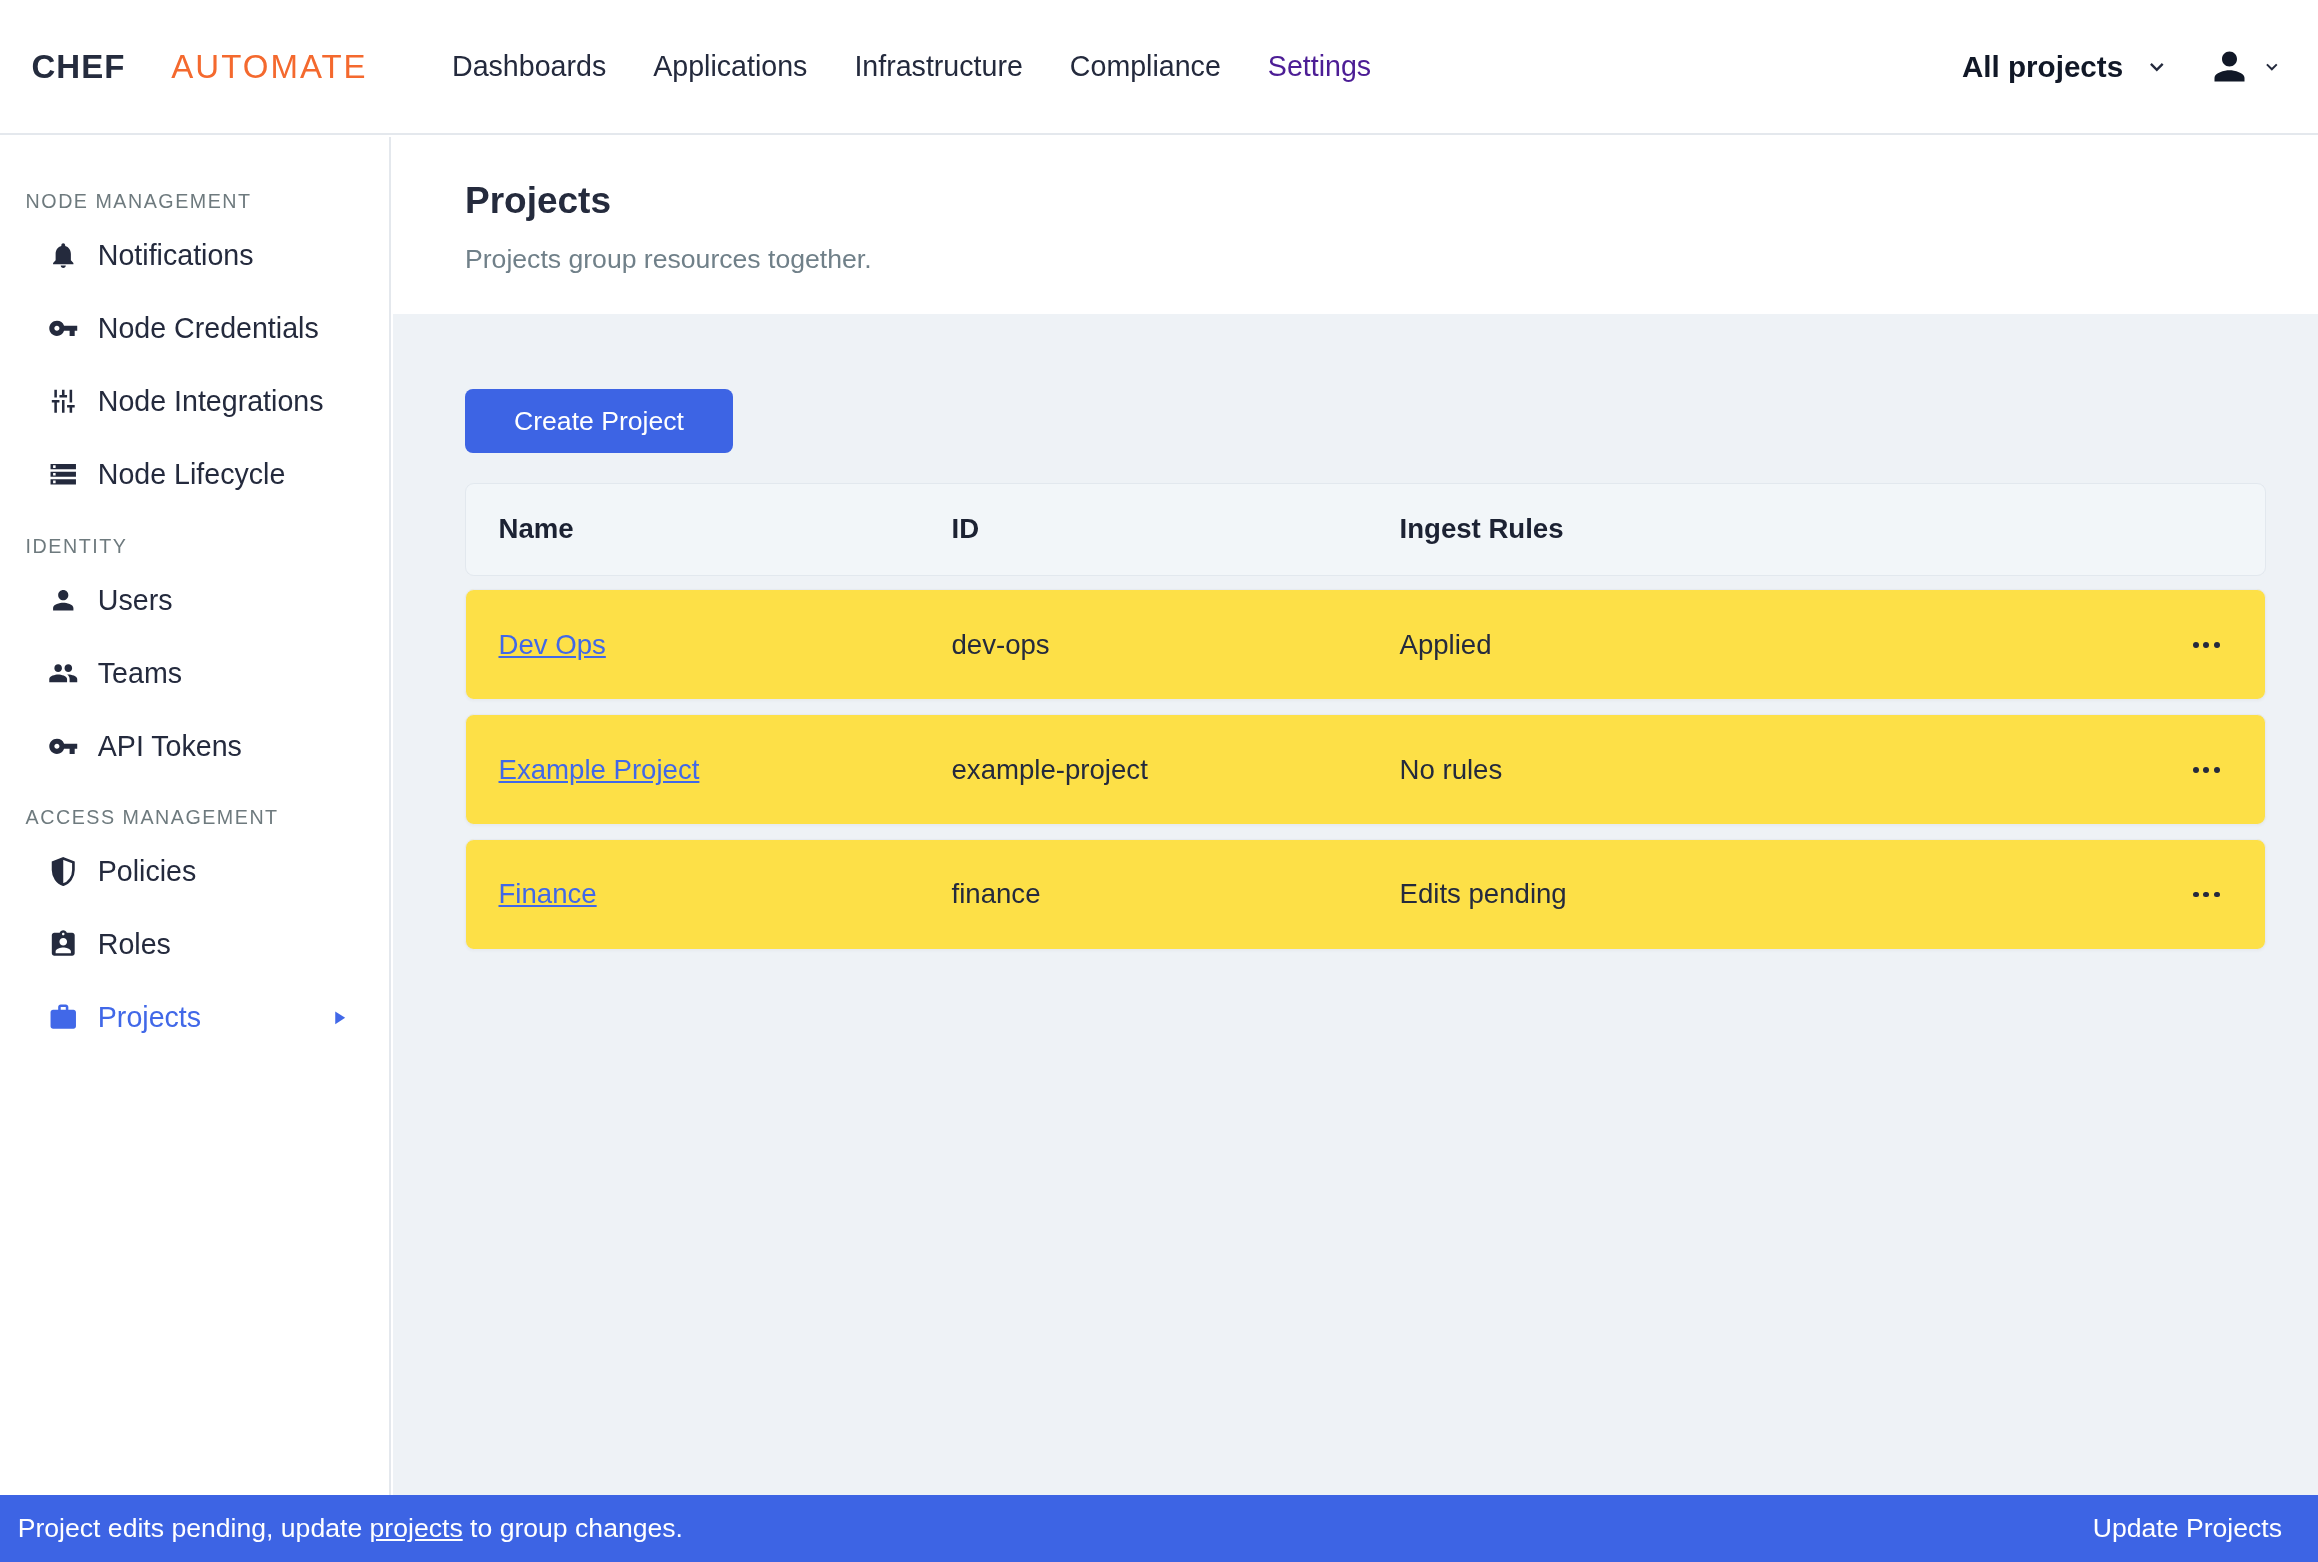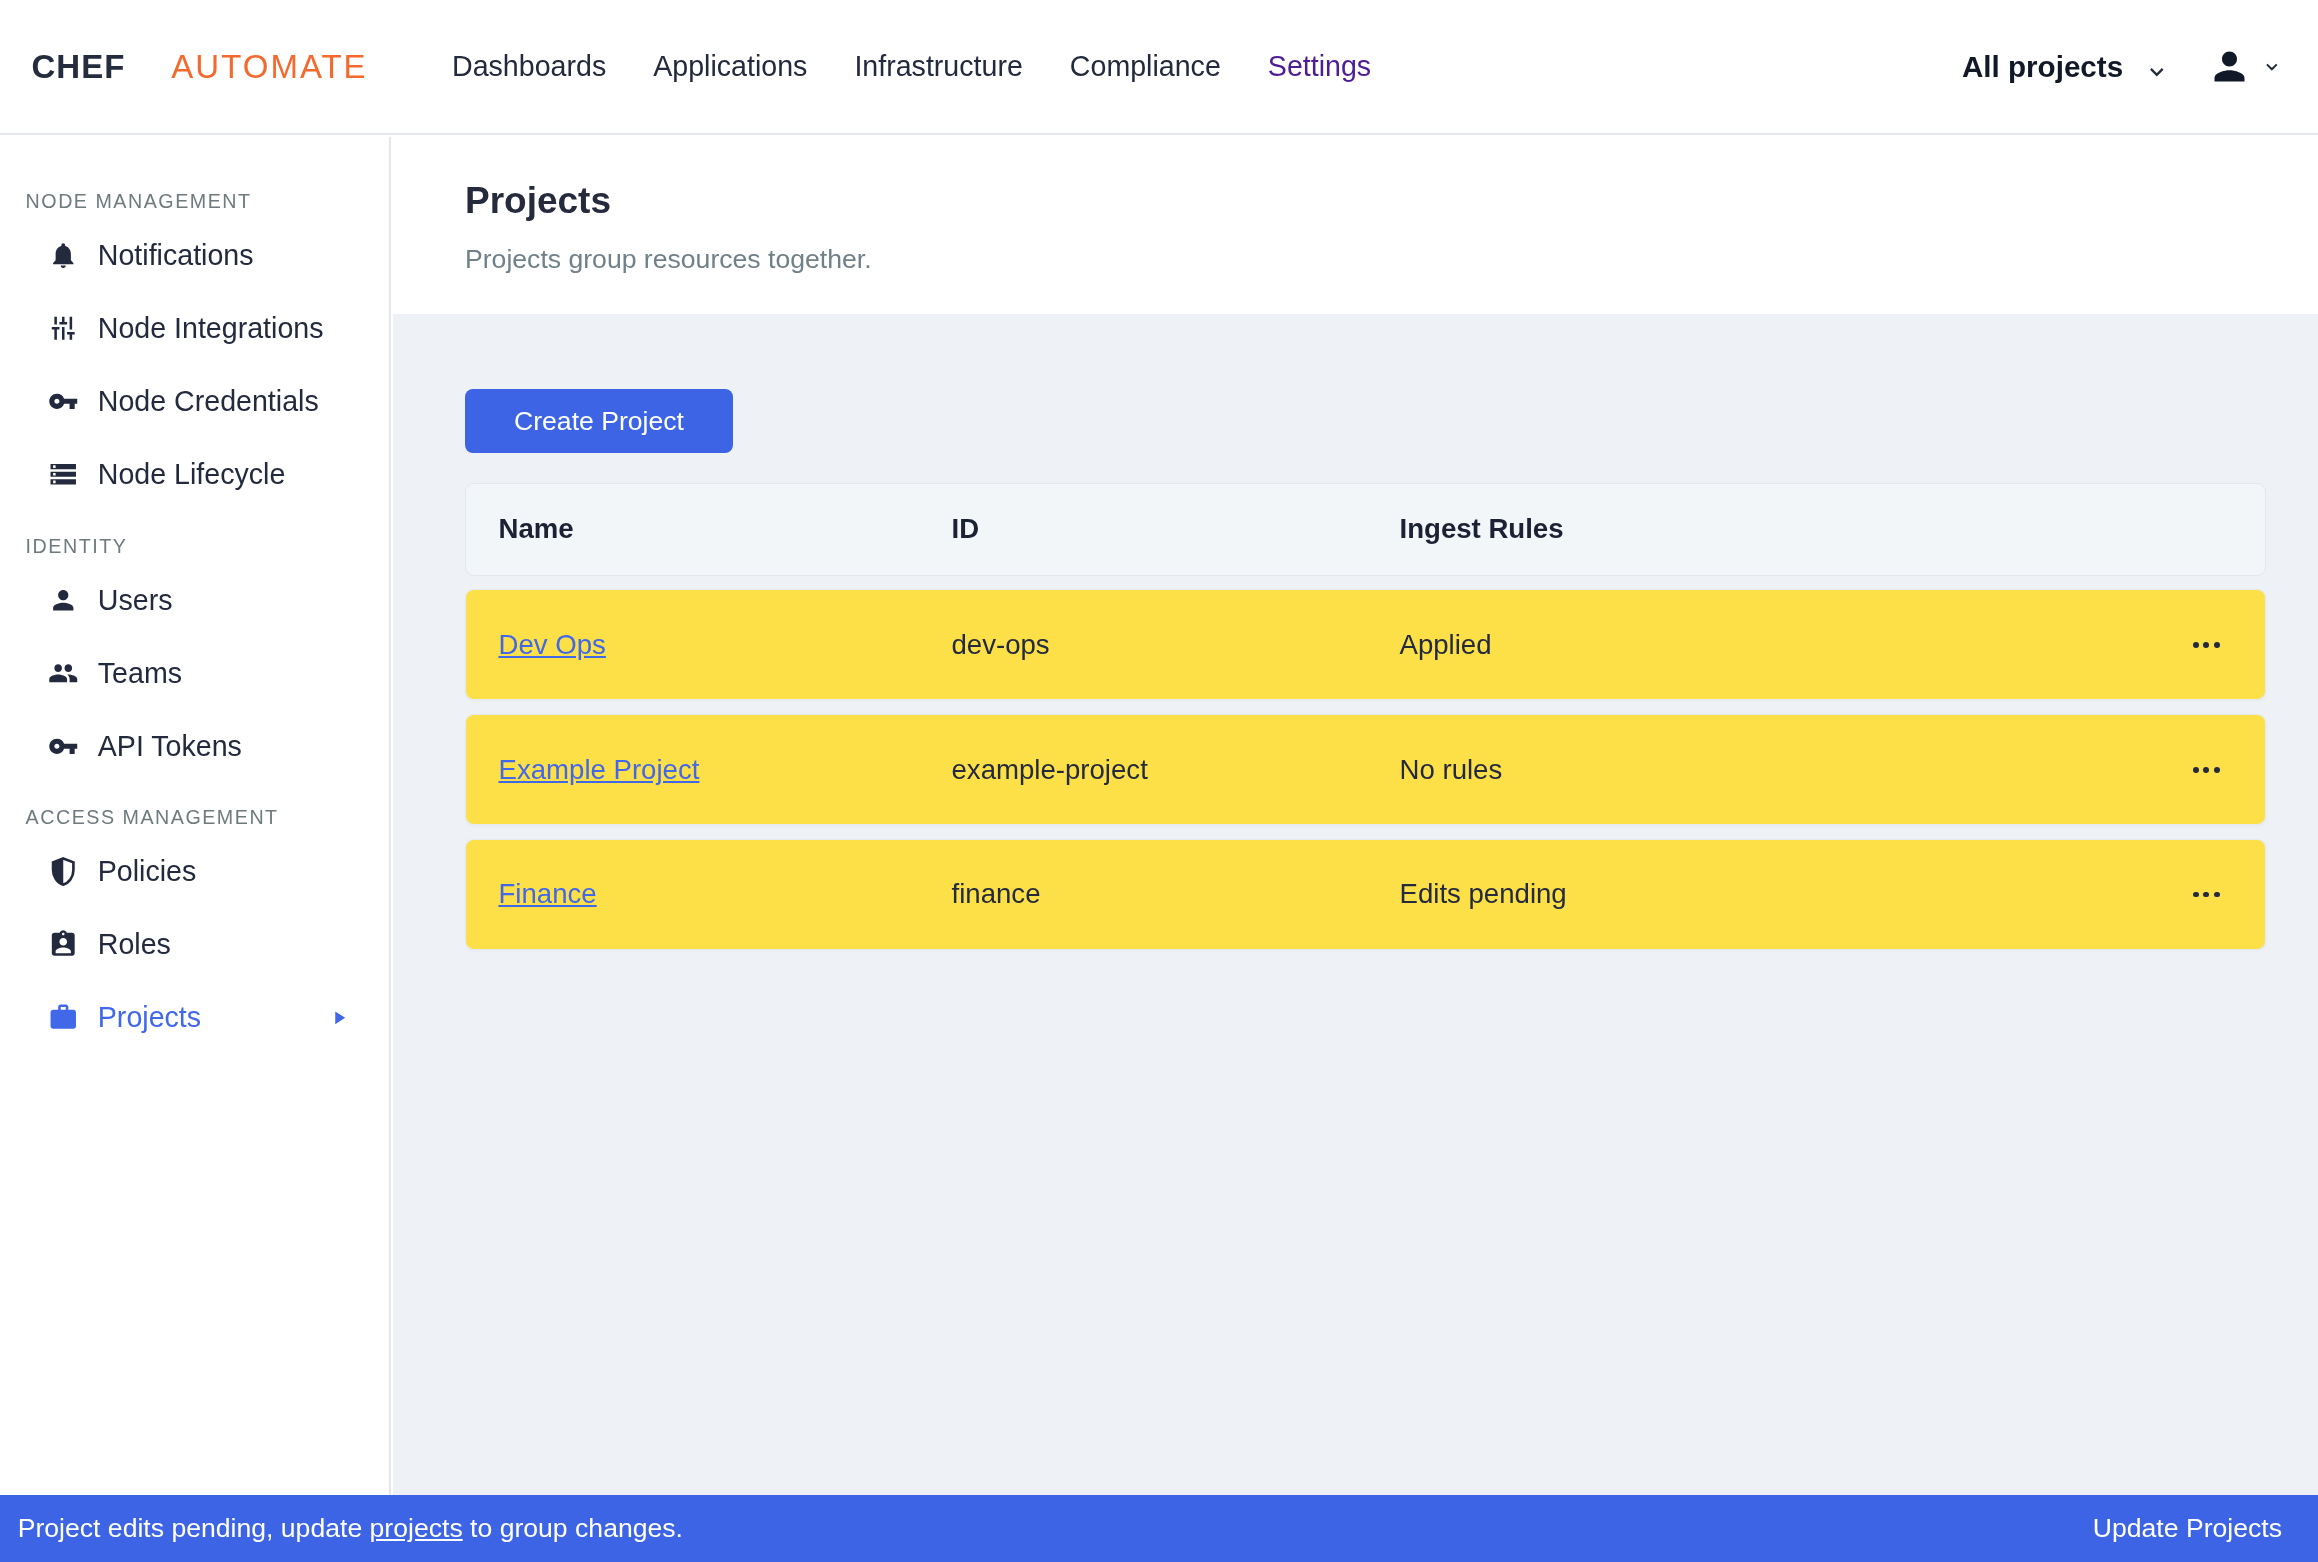--- a/index.html
+++ b/index.html
@@ -18,21 +18,21 @@
     background:#fff; border-bottom:2px solid #e4e8ed;
     display:flex; align-items:center;
   }
   .logo { margin-left:31.5px; font-size:33px; letter-spacing:1px; white-space:nowrap; }
   .logo .chef { font-weight:800; color:#252c3e; }
   .logo .automate { font-weight:500; color:#f4692e; letter-spacing:2px;margin-left:46px; }
   .nav-tabs { position:absolute; left:452px; display:flex; gap:47px; list-style:none; }
   .nav-tab { font-size:28.6px; color:#242a3d; cursor:pointer; white-space:nowrap; }
   .nav-tab.active { color:#4c1d95; }
   .nav-right { position:absolute; right:37px; display:flex; align-items:center; gap:39px; }
-  .proj-filter { display:flex; align-items:flex-end; gap:21.7px; cursor:pointer; }
+  .proj-filter { display:flex; align-items:center; gap:21.7px; cursor:pointer; }
   .proj-filter .pf-label { font-size:29.6px; font-weight:700; color:#111827; }
   .user-menu { display:flex; align-items:center; gap:9.9px; cursor:pointer; }
   .chev { width:23.6px; height:23.6px; stroke:#242a3d; stroke-width:2.4; fill:none; }
 
   
   .sidebar {
     position:absolute; top:137px; left:0; width:391px; bottom:67px;
     background:#fff; border-right:2px solid #e4e8ed;
     padding-top:29.6px;
   }
@@ -131,34 +131,34 @@
     <span class="sicon">
         <svg viewBox="0 0 24 24">
           <path d="M12 22c1.1 0 2-.9 2-2h-4c0 1.1.9 2 2 2zm6-6v-5c0-3.07-1.63-5.64-4.5-6.32V4c0-.83-.67-1.5-1.5-1.5s-1.5.67-1.5 1.5v.68C7.64 5.36 6 7.92 6 11v5l-2 2v1h16v-1l-2-2z"></path>
         </svg>
       </span>
     <span>Notifications</span>
   </div>
   <div class="side-item">
     <span class="sicon">
         <svg viewBox="0 0 24 24">
+          <path d="M12.65 10A5.99 5.99 0 0 0 7 6c-3.31 0-6 2.69-6 6s2.69 6 6 6a5.99 5.99 0 0 0 5.65-4H17v4h4v-4h2v-4H12.65zM7 14c-1.1 0-2-.9-2-2s.9-2 2-2 2 .9 2 2-.9 2-2 2z"></path>
+        </svg>
+      </span>
+    <span>Node Credentials</span>
+  </div>
+  <div class="side-item">
+    <span class="sicon">
+        <svg viewBox="0 0 24 24">
           <g transform="rotate(90 12 12)">
             <path d="M3 17v2h6v-2H3zM3 5v2h10V5H3zm10 16v-2h8v-2h-8v-2h-2v6h2zM7 9v2H3v2h4v2h2V9H7zm14 4v-2H11v2h10zm-6-4h2V7h4V5h-4V3h-2v6z"></path>
           </g>
         </svg>
       </span>
     <span>Node Integrations</span>
-  </div>
-  <div class="side-item">
-    <span class="sicon">
-        <svg viewBox="0 0 24 24">
-          <path d="M12.65 10A5.99 5.99 0 0 0 7 6c-3.31 0-6 2.69-6 6s2.69 6 6 6a5.99 5.99 0 0 0 5.65-4H17v4h4v-4h2v-4H12.65zM7 14c-1.1 0-2-.9-2-2s.9-2 2-2 2 .9 2 2-.9 2-2 2z"></path>
-        </svg>
-      </span>
-    <span>Node Credentials</span>
   </div>
   <div class="side-item">
     <span class="sicon">
         <svg viewBox="0 0 24 24">
           <path d="M2 20h20v-4H2v4zm2-3h2v2H4v-2zM2 4v4h20V4H2zm4 3H4V5h2v2zm-4 7h20v-4H2v4zm2-3h2v2H4v-2z"></path>
         </svg>
       </span>
     <span>Node Lifecycle</span>
   </div>
 

